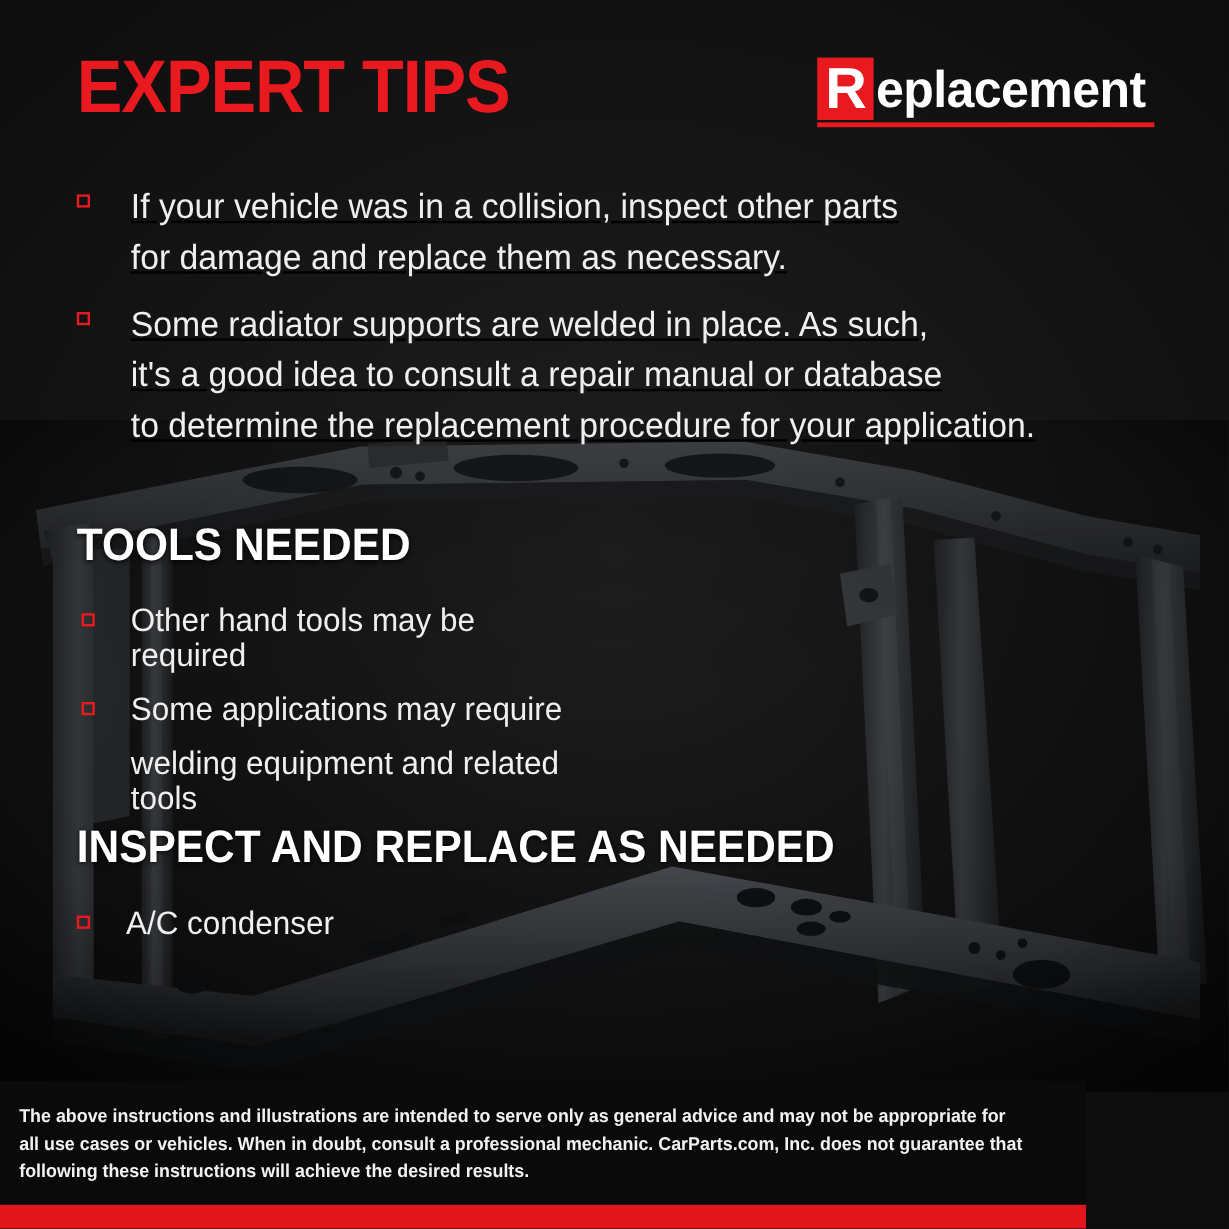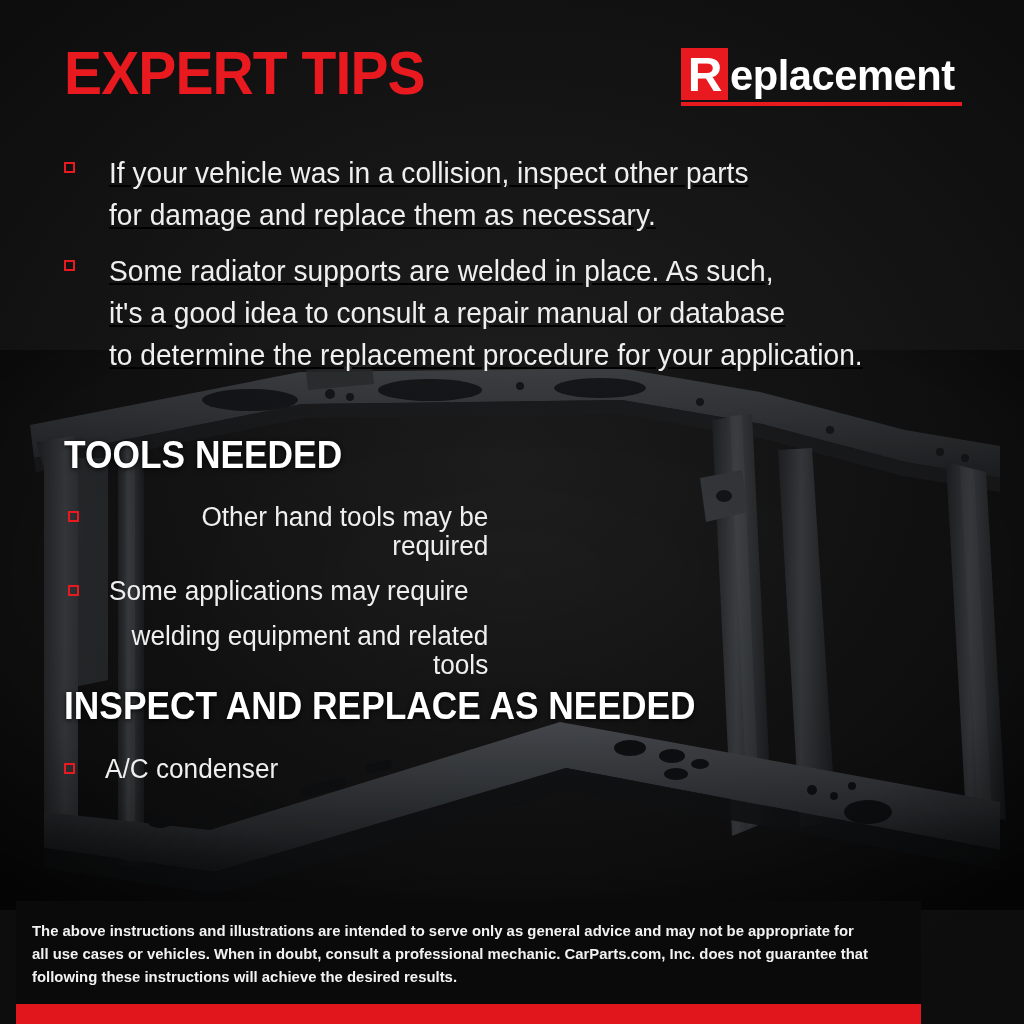--- a/index.html
+++ b/index.html
@@ -148,36 +148,36 @@
   .tools-columns {
     position:absolute;
     left:64px; top:503px;
     width:900px;
     display:flex;
   }
   .tools-col { width:432px; }
   .tools-col .bullet-row { margin-bottom:16px; }
   .tools-col .bullet-text { font-size:27px; line-height:29px; }
   .tools-col .bullet-marker { margin-top:8px; margin-right:30px; }
-  .tools-col-right { margin-left:4px;text-align:right; }
+  .tools-col-right { margin-left:4px; }
 
   
   .inspect-list {
     position:absolute;
     left:64px; top:755px;
     width:500px;
   }
   .inspect-list .bullet-row { margin-bottom:17px; }
   .inspect-list .bullet-text { font-size:27px; line-height:29px; }
   .inspect-list .bullet-marker { margin-top:8px; margin-right:30px; }
 
   
   .footer {
     position:absolute;
-    left:16px; bottom:0; width:905px;
+    left:0; bottom:0; width:905px;
     z-index:3;
   }
   .footer-bar {
     background:#0a0a0a;
     padding:18px 16px 16px 16px;
   }
   .footer-text {
     color:#f2f2f2;
     font-family:"Liberation Sans Narrow","Liberation Sans",sans-serif;
     font-weight:bold;

